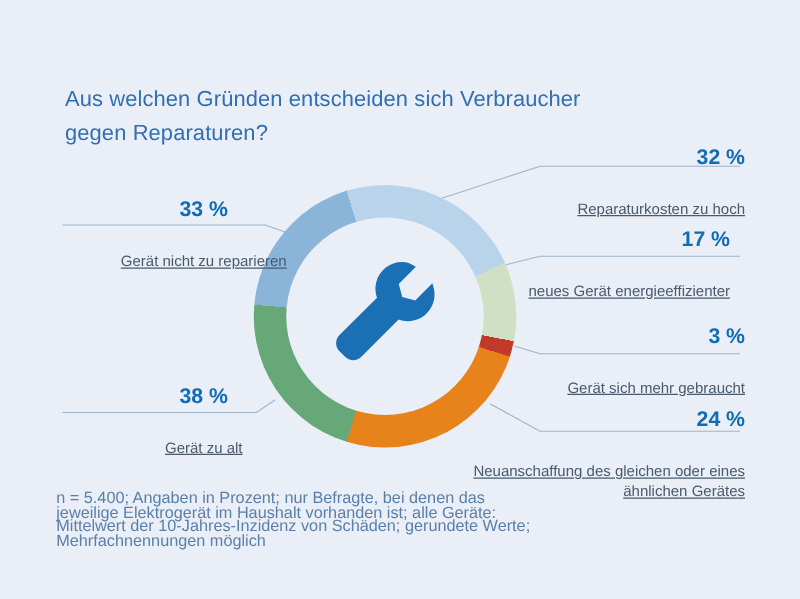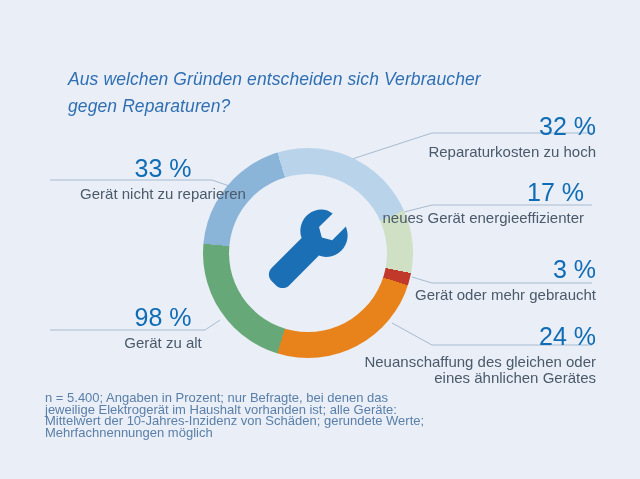--- a/index.html
+++ b/index.html
@@ -15,29 +15,28 @@
   }
   #infographic {
     position: relative;
     width: 640px;
     height: 479px;
   }
 
   
   .title {
     position: absolute;
-    left: 68px;
+    left: 52px;
     top: 66px;
     width: 420px;
     font-size: 17.5px;
     line-height: 27px;
     color: #2f6fb2;
     letter-spacing: 0.1px;
     font-weight: normal;
-    font-style: italic;
   }
 
   
   .donut-wrap {
     position: absolute;
     left: 203px;
     top: 148px;
     width: 210px;
     height: 210px;
   }
@@ -60,31 +59,32 @@
     left: 50%;
     top: 50%;
     transform: translate(-50%, -50%);
   }
 
   
   .callout {
     position: absolute;
   }
   .callout .pct {
-    font-size: 25px;
+    font-size: 17px;
     color: #0f6cb5;
     line-height: 28px;
-    font-weight: normal;
+    font-weight: bold;
     white-space: nowrap;
   }
   .callout .desc {
-    font-size: 15px;
+    font-size: 12px;
     color: #4a5a6a;
     line-height: 15.5px;
-    margin-top: 4px;
+    margin-top: 20px;
+    text-decoration: underline;
   }
   .callout.right {
     text-align: right;
   }
   .callout.left {
     text-align: center;
   }
 
   .c-reparaturkosten { right: 44px; top: 112px; width: 240px; }
   .c-energie         { right: 56px; top: 178px; width: 240px; }
@@ -154,33 +154,33 @@
     <div class="desc">Reparaturkosten zu hoch</div>
   </div>
 
   <div class="callout right c-energie">
     <div class="pct">17 %</div>
     <div class="desc">neues Gerät energieeffizienter</div>
   </div>
 
   <div class="callout right c-gebraucht">
     <div class="pct">3 %</div>
-    <div class="desc">Gerät oder mehr gebraucht</div>
+    <div class="desc">Gerät sich mehr gebraucht</div>
   </div>
 
   <div class="callout right c-neuanschaffung">
     <div class="pct">24 %</div>
     <div class="desc">Neuanschaffung des gleichen oder eines ähnlichen Gerätes</div>
   </div>
 
   <div class="callout left c-nichtrep">
     <div class="pct">33 %</div>
     <div class="desc">Gerät nicht zu reparieren</div>
   </div>
 
   <div class="callout left c-zualt">
-    <div class="pct">98 %</div>
+    <div class="pct">38 %</div>
     <div class="desc">Gerät zu alt</div>
   </div>
 
   <div class="footnote">n = 5.400; Angaben in Prozent; nur Befragte, bei denen das jeweilige Elektrogerät im Haushalt vorhanden ist; alle Geräte: Mittelwert der 10-Jahres-Inzidenz von Schäden; gerundete Werte; Mehrfachnennungen möglich</div>
 
 </div>
 
 </body></html>

